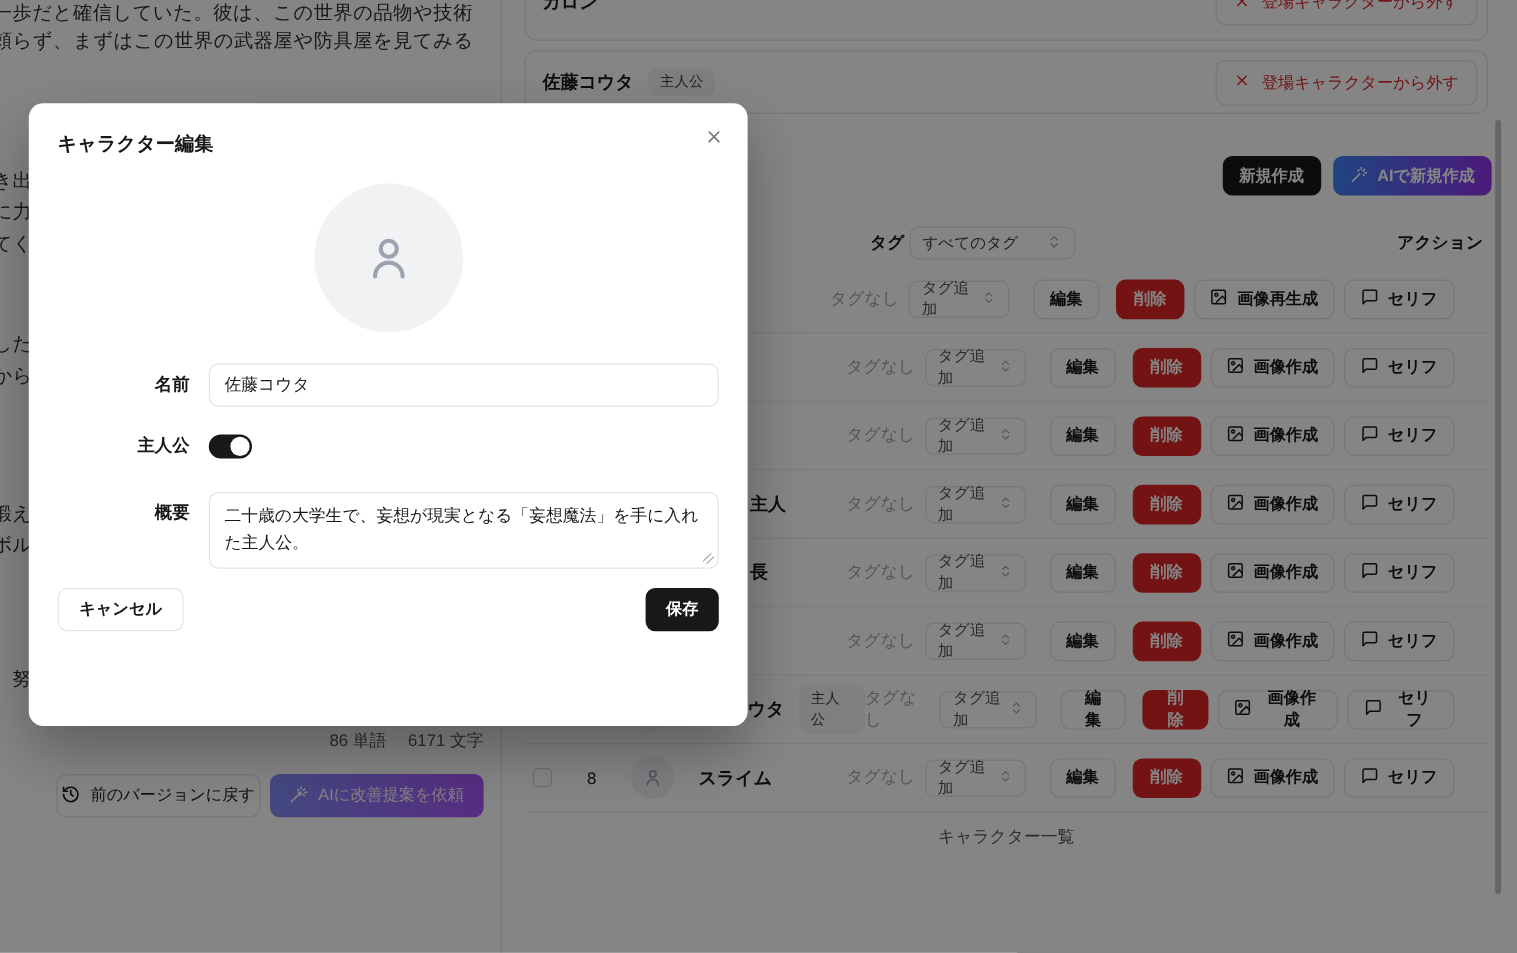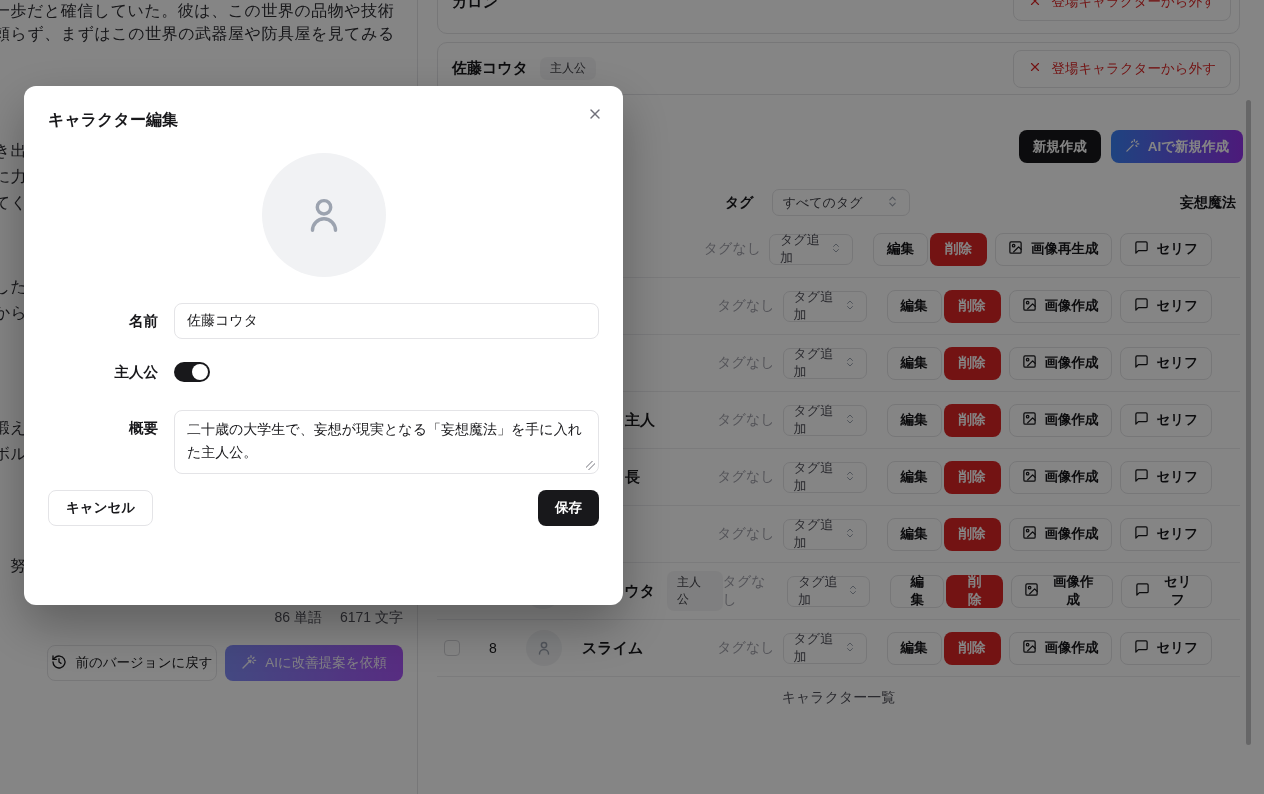--- a/index.html
+++ b/index.html
@@ -43,38 +43,38 @@
   .btn-dark { background:#18181b; border:none; color:#fff; font-weight:600; }
   .btn-ai { background:linear-gradient(90deg,#3b82f6,#9333ea); border:none; color:#fff; font-weight:600; }
   .btn-extract { background:linear-gradient(90deg,#16a34a,#0d9488); border:none; color:#fff; font-weight:600; }
 
   .filter-row { position:absolute; top:184px; left:0; width:803px; height:37px;
     display:flex; align-items:center; }
   .tag-label { margin-left:288px; font-size:14px; font-weight:600; }
   .select { display:inline-flex; align-items:center; justify-content:space-between;
     border:1px solid #e4e4e7; border-radius:7px; background:#fff; font-size:13px;
     color:#3f3f46; padding:0 10px; cursor:pointer; }
-  .tag-filter-select { margin-left:18px; width:138px; height:27px; }
+  .tag-filter-select { margin-left:4px; width:138px; height:27px; }
   .actions-header { margin-left:auto; margin-right:4px; font-size:14px; font-weight:600; }
 
   .char-table { position:absolute; top:221px; left:0; width:803px; }
   .table-row { height:57px; display:flex; align-items:center; border-bottom:1px solid #ebebee; background:#fff; }
   .checkbox { width:16px; height:16px; border:1.5px solid #d4d4d8; border-radius:4px;
     margin-left:7px; flex:0 0 auto; cursor:pointer; }
   .row-num { width:66px; text-align:center; font-size:14px; color:#18181b; }
   .row-num:empty { visibility:hidden; }
   .row-avatar { width:36px; height:36px; border-radius:50%; background:#f1f2f4;
     display:flex; align-items:center; justify-content:center; flex:0 0 auto; }
   .row-name { margin-left:20px; font-size:15px; font-weight:600; white-space:nowrap; }
   .row-right { margin-left:auto; display:flex; align-items:center; padding-right:28px; }
   .tag-none { font-size:14px; color:#a1a1aa; }
   .tag-add-select { margin-left:8px; width:84px; height:31px; color:#52525b; }
   .row-right .btn { height:33px; }
   .btn-edit { margin-left:20px; padding:0 13px; font-weight:600; }
-  .btn-delete { margin-left:2px; padding:0 15px; background:#dc2626; border:none; color:#fff; font-weight:600; }
+  .btn-delete { margin-left:14px; padding:0 15px; background:#dc2626; border:none; color:#fff; font-weight:600; }
   .btn-image { margin-left:8px; padding:0 12px; font-weight:600; }
   .btn-quote { margin-left:8px; padding:0 13px; font-weight:600; }
   .table-caption { position:absolute; top:689px; left:0; width:803px; text-align:center;
     font-size:14px; color:#52525b; }
 
   .scroll-thumb { position:absolute; left:1246px; top:100px; width:5px; height:645px;
     background:#c4c4c6; border-radius:3px; }
 
   
   .overlay { position:fixed; inset:0; background:rgba(0,0,0,.48); z-index:40; }
@@ -203,21 +203,21 @@
 
     <div class="filter-row">
       <span class="tag-label">タグ</span>
       <span class="select tag-filter-select">
         <span>すべてのタグ</span>
         <span class="muted-ic"><svg class="ic" width="13" height="13" viewBox="0 0 24 24">
               <path d="m7 9 5-5 5 5"></path>
               <path d="m7 15 5 5 5-5"></path>
             </svg></span>
       </span>
-      <span class="actions-header">妄想魔法</span>
+      <span class="actions-header">アクション</span>
     </div>
 
     <div class="char-table">
   <div class="table-row">
     <span class="checkbox"></span>
     <span class="row-num"></span>
     <span class="row-avatar">
       <svg class="ic muted-ic" width="18" height="18" viewBox="0 0 24 24">
               <circle cx="12" cy="8" r="3.5"></circle>
               <path d="M6 20a6 6 0 0 1 12 0"></path>

